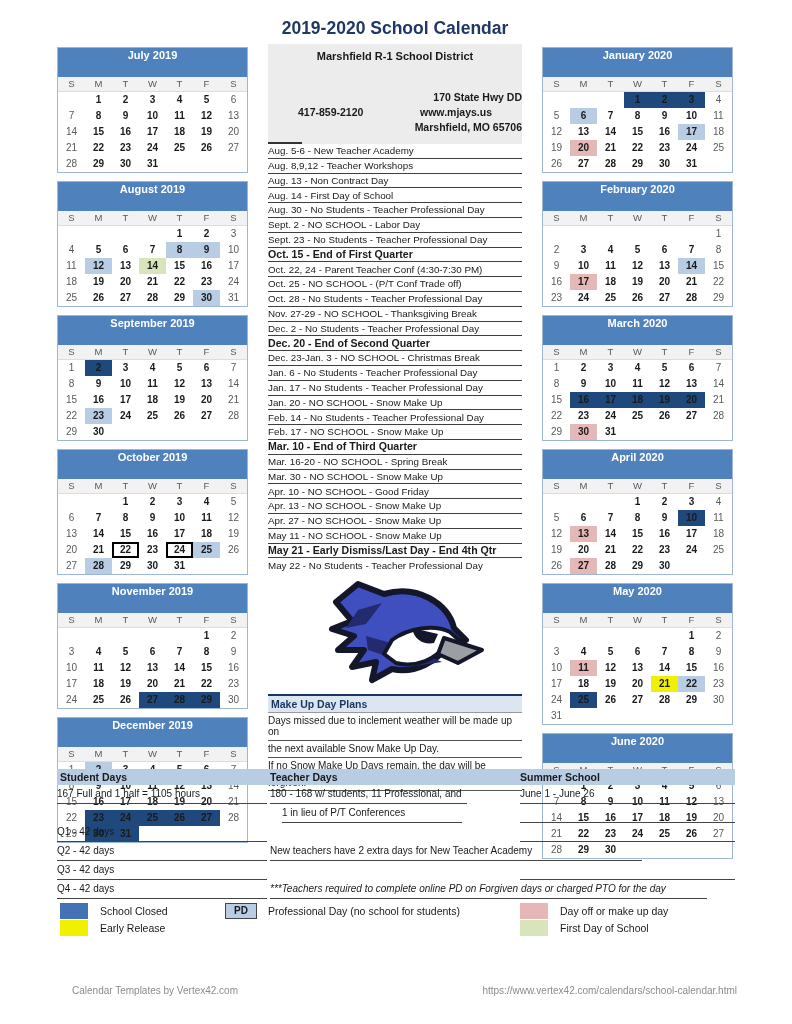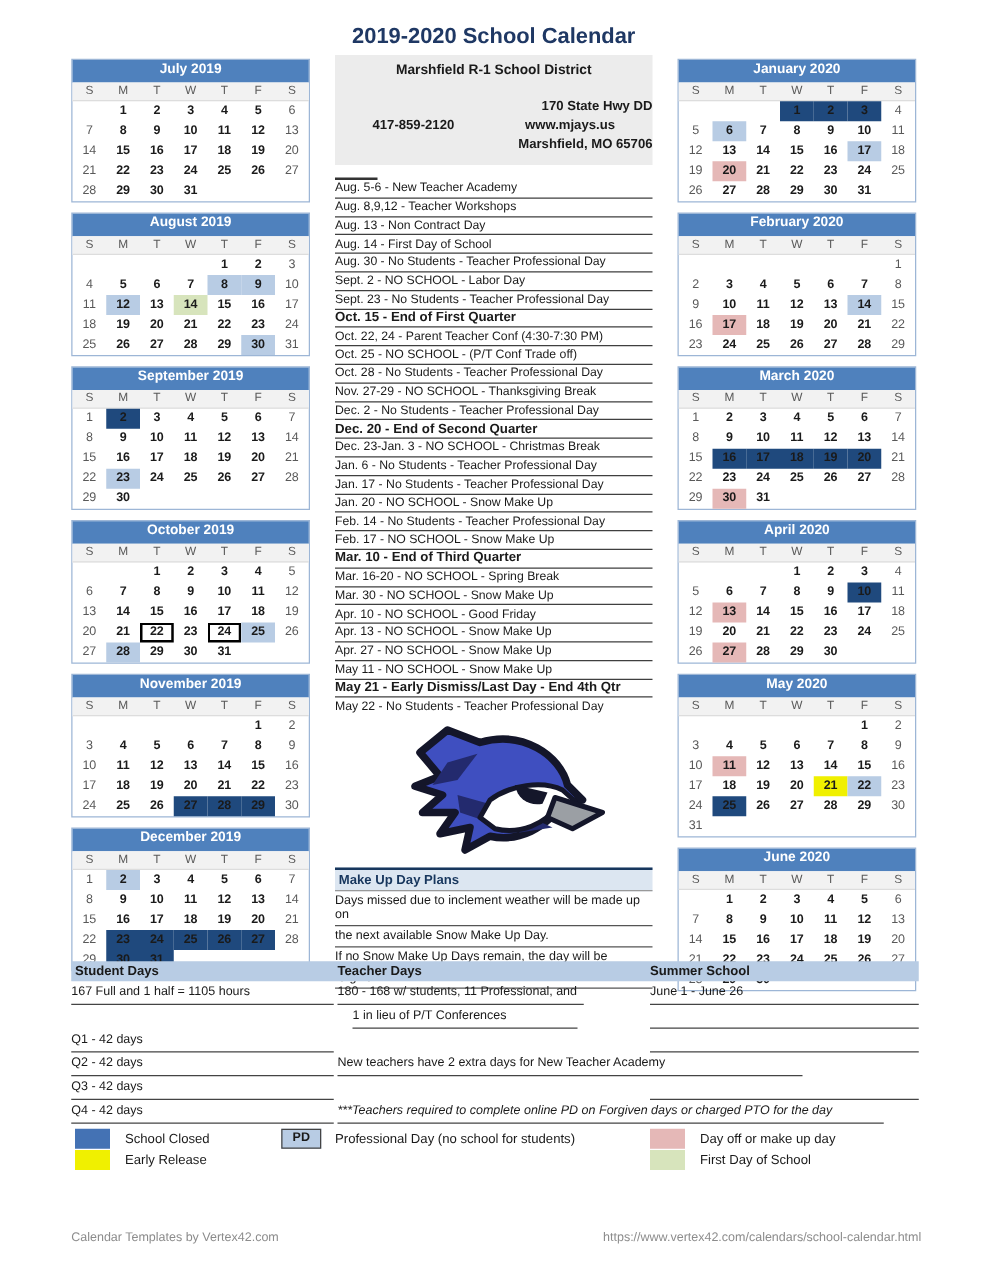--- a/index.html
+++ b/index.html
@@ -3,42 +3,42 @@
 <meta charset="utf-8">
 <style>
   html,body{margin:0;padding:0;background:#fff;}
   .page{position:relative;width:792px;height:1024px;background:#fff;
         font-family:"Liberation Sans",sans-serif;overflow:hidden;}
 
   
   .col{position:absolute;top:47px;width:191px;}
   #col-left{left:57px;} #col-right{left:542px;}
   .month{margin-bottom:8px;border:1px solid #9db6d6;background:#fff;}
-  .mtitle{height:18px;line-height:15px;text-align:center;font-size:11px;
+  .mtitle{height:29px;line-height:15px;text-align:center;font-size:11px;
           font-weight:bold;color:#fff;background:var(--header-blue);}
   .wdrow{display:grid;grid-template-columns:repeat(7,1fr);background:#F2F2F2;
          border-bottom:1px solid #ddd;}
   .wdcell{height:14px;line-height:14px;text-align:center;font-size:9.5px;color:#595959;}
   .mgrid{display:grid;grid-template-columns:repeat(7,1fr);}
   .cell{height:16px;line-height:16px;text-align:center;font-size:10px;}
   .cell.wd{font-weight:bold;color:#1a1a1a;}
   .cell.we{color:#595959;}
   .cell.closed{background:var(--school-closed);}
   .cell.pd{background:var(--pd);}
   .cell.makeup{background:var(--makeup);}
   .cell.first{background:var(--first-day);}
   .cell.early{background:var(--early);}
   .cell.ptc{box-shadow:inset 0 0 0 2px #000;}
 
   
   .center{position:absolute;left:268px;top:18px;width:254px;}
   .title{font-size:17.5px;font-weight:bold;color:var(--title-blue);text-align:center;}
   .infobox{background:var(--info-box-bg);margin-top:5px;padding:6px 0 9px;
            text-align:center;font-weight:bold;color:#1a1a1a;}
-  .info-name{font-size:11px;margin-bottom:16px;}
+  .info-name{font-size:11px;margin-bottom:28px;}
   .info-line{font-size:10.5px;line-height:15px;text-align:right;}
   .info-pw{display:flex;justify-content:space-between;padding:0 30px;
            font-size:10.5px;line-height:15px;}
 
   .events{position:absolute;left:268px;top:142px;width:254px;}
   .events-top-rule{width:34px;border-top:2px solid #333;}
   .event{font-size:9.8px;line-height:11px;padding:1.3px 0 1.5px;
          border-bottom:1px solid #3f3f3f;color:#1a1a1a;white-space:nowrap;}
   .event.bold{font-weight:bold;font-size:10.6px;}
   .event:last-child{border-bottom:none;}
@@ -61,21 +61,21 @@
 
   
   .legend{position:absolute;left:57px;top:902px;width:678px;font-size:10.5px;color:#1a1a1a;}
   .lg-col{position:absolute;top:0;}
   .lg-row{display:flex;align-items:center;height:17px;}
   .lg-swatch{width:28px;height:16px;margin-right:12px;flex:0 0 auto;}
   .lg-pd{width:30px;height:14px;background:var(--pd);border:1px solid #444;text-align:center;
          font-weight:bold;font-size:10px;line-height:14px;margin-right:11px;flex:0 0 auto;}
   .lg-ptc{width:28px;height:11px;background:#fff;border:3px solid #000;margin-right:11px;flex:0 0 auto;}
 
-  .footer-left{position:absolute;left:57px;top:985px;font-size:10px;color:#8c8c8c;}
+  .footer-left{position:absolute;left:72px;top:985px;font-size:10px;color:#8c8c8c;}
   .footer-right{position:absolute;right:55px;top:985px;font-size:10px;color:#8c8c8c;}
 </style>
 </head>
 <body>
 
 <div class="page">
 
   <div class="col" id="col-left">
       <div class="month">
         <div class="mtitle">July 2019</div>

